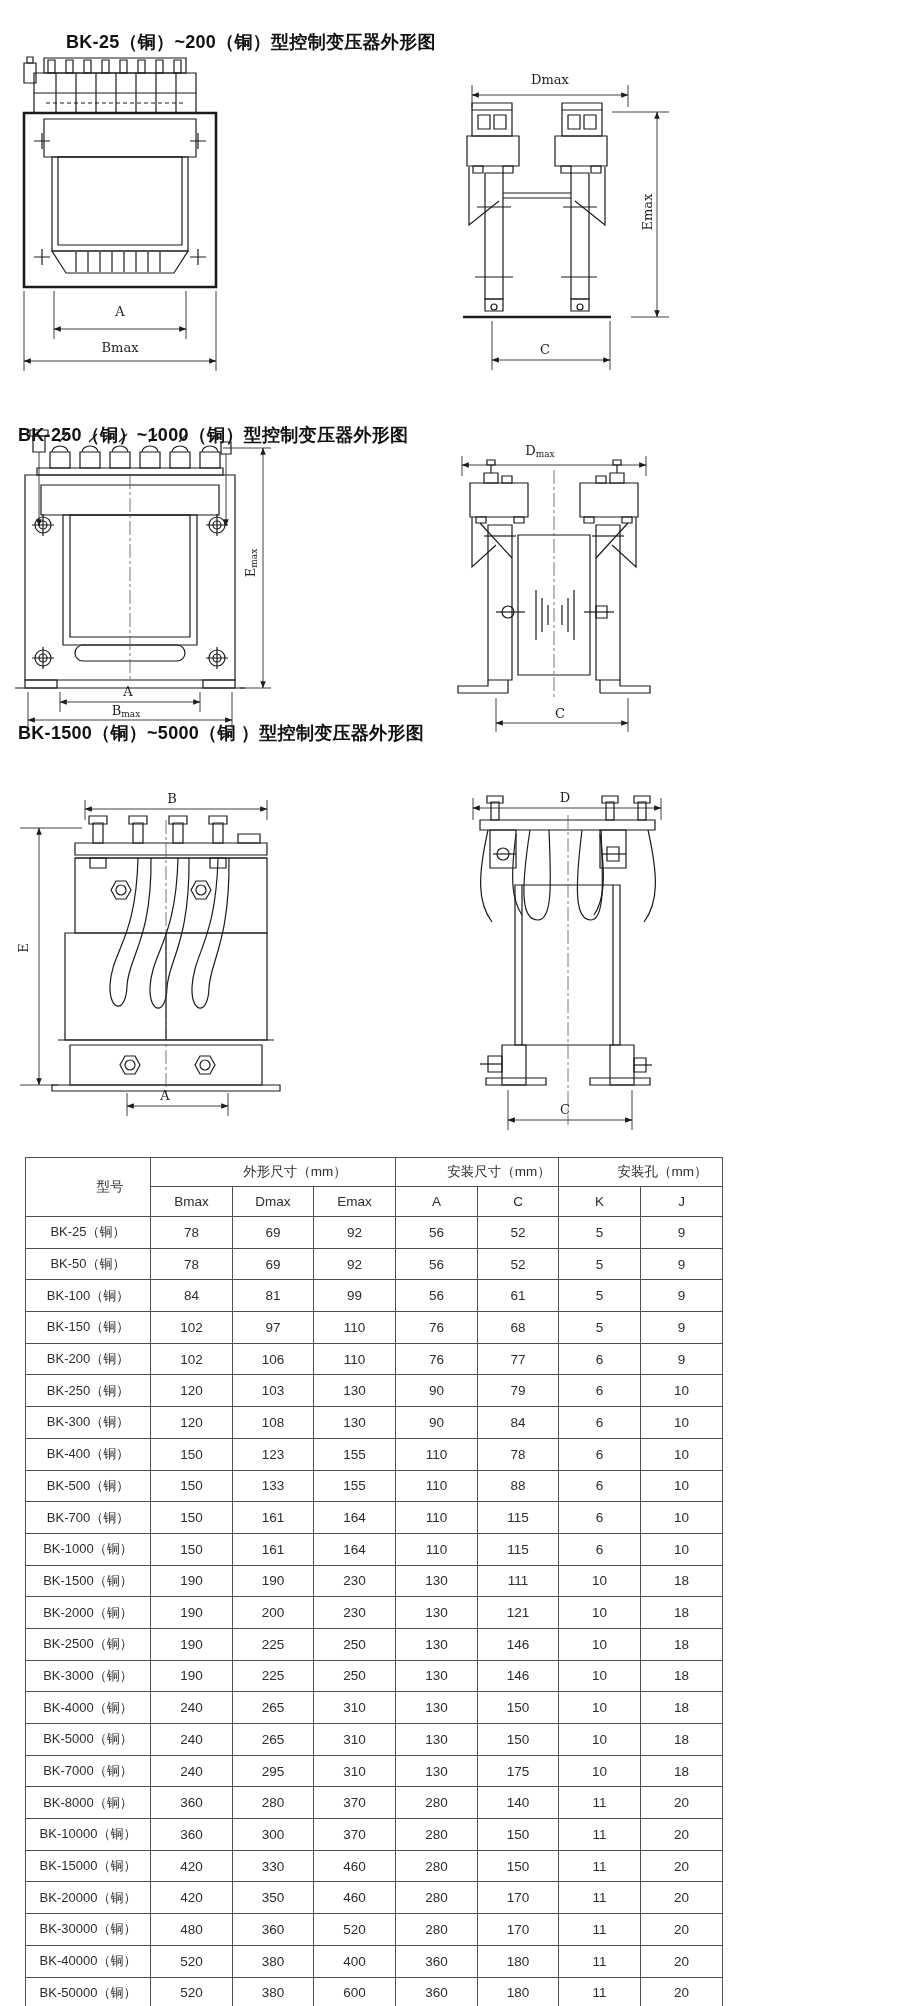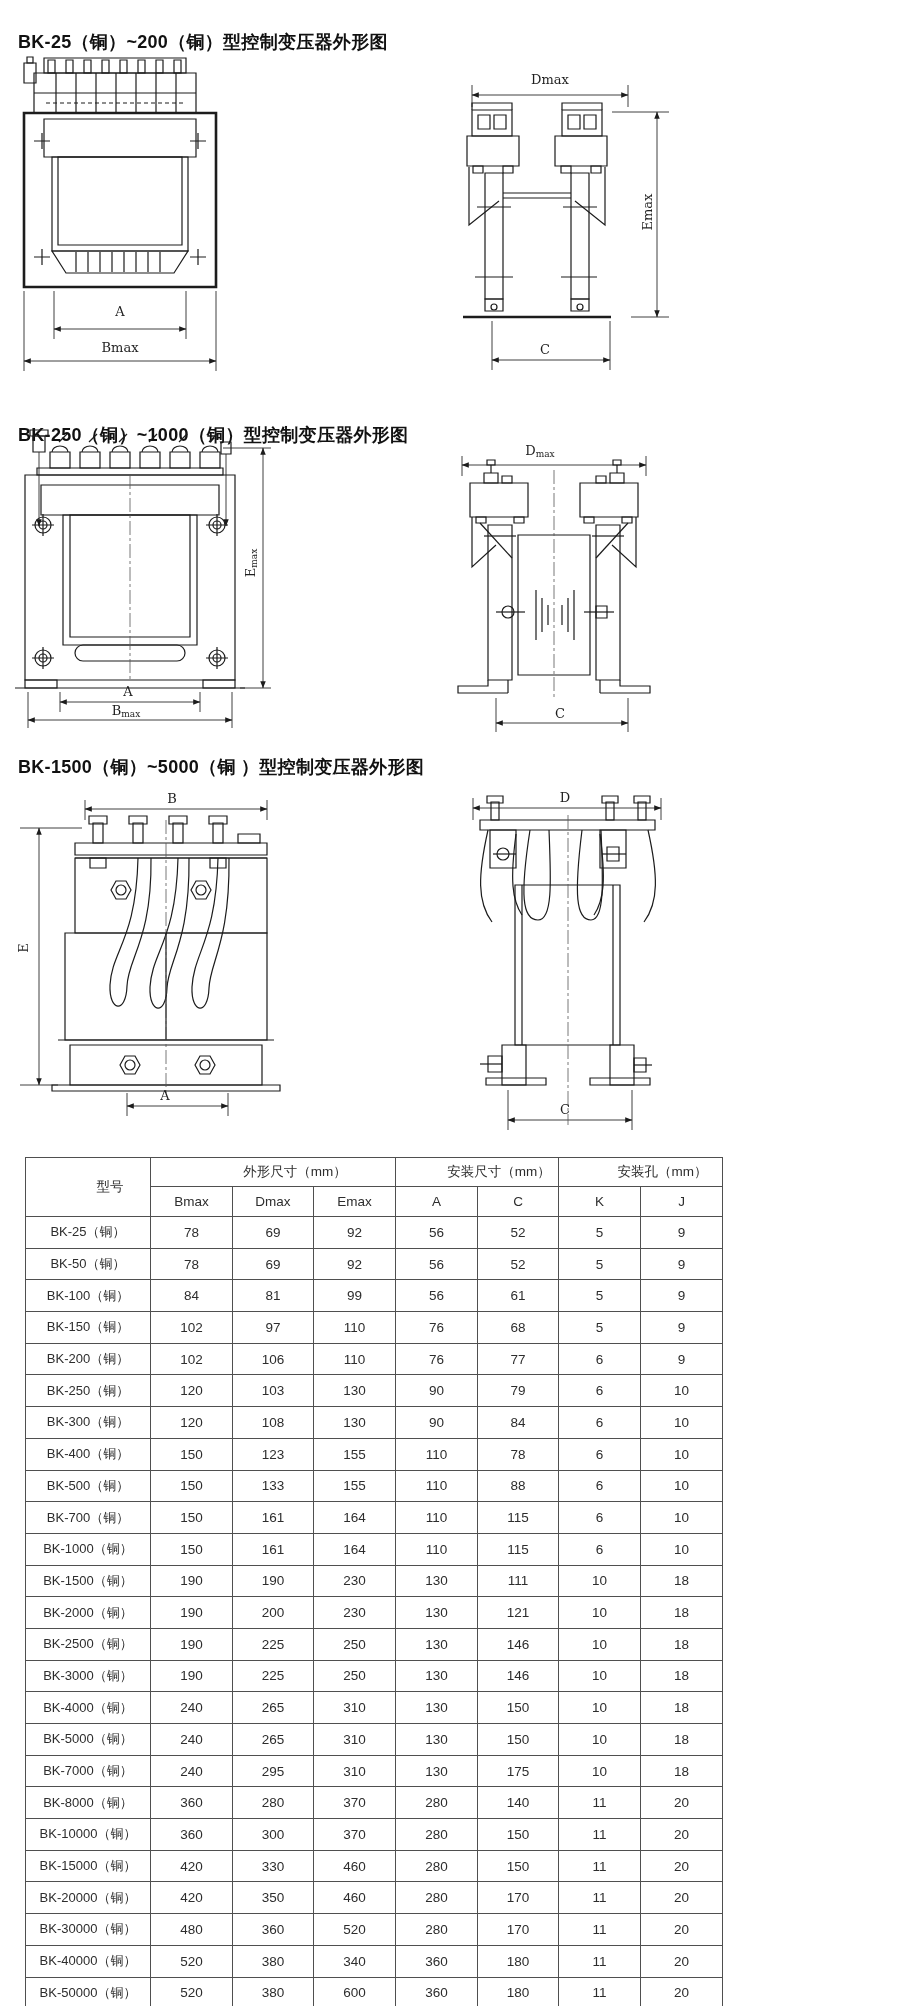--- a/index.html
+++ b/index.html
@@ -32,21 +32,21 @@
 <body>
 
 <svg width="0" height="0">
   <defs>
     <marker id="ar" viewBox="0 0 10 10" refX="9.5" refY="5" markerWidth="13" markerHeight="8" orient="auto-start-reverse">
       <path d="M0 1.2 L10 5 L0 8.8 z" fill="#1c1c1c"></path>
     </marker>
   </defs>
 </svg>
 
-<div class="title" style="top:30px;">BK-25（铜）~200（铜）型控制变压器外形图</div>
+<div class="title" style="top:30px;margin-left:48px;">BK-25（铜）~200（铜）型控制变压器外形图</div>
 
 <svg class="abs" style="left:20px;top:55px;" width="200" height="320" viewBox="0 0 200 320">
   <g>
     <rect class="ln" x="24" y="3" width="142" height="15"></rect>
     <rect class="ln" x="4" y="8" width="12" height="20"></rect>
     <rect class="ln" x="7" y="2" width="6" height="6"></rect>
     <rect class="ln" x="14" y="18" width="162" height="40"></rect>
     <line class="ln" x1="14" y1="38" x2="176" y2="38"></line>
     <g class="ln">
       <rect x="28" y="5" width="7" height="13"></rect>
@@ -276,21 +276,21 @@
   </g>
   <g>
     <path class="ln" d="M38 240 v6 h-30 v7 h50 M170 240 v6 h30 v7 h-50"></path>
     <line class="ln" x1="58" y1="240" x2="58" y2="253"></line>
     <line class="ln" x1="150" y1="240" x2="150" y2="253"></line>
   </g>
 </svg>
 <span class="dim" style="left:510px;top:443px;"><span>D</span><span class="sub">max</span></span>
 <span class="dim" style="left:530px;top:706px;">C</span>
 
-<div class="title" style="top:755px;">BK-1500（铜）~5000（铜 ）型控制变压器外形图</div>
+<div class="title" style="top:721px;">BK-1500（铜）~5000（铜 ）型控制变压器外形图</div>
 
 <svg class="abs" style="left:10px;top:790px;" width="295" height="330" viewBox="0 0 295 330">
   <g>
     <line class="xt" x1="75" y1="10" x2="75" y2="30"></line>
     <line class="xt" x1="257" y1="10" x2="257" y2="30"></line>
     <line class="xt" x1="75" y1="19" x2="257" y2="19" marker-start="url(#ar)" marker-end="url(#ar)"></line>
     <line class="xt" x1="10" y1="38" x2="72" y2="38"></line>
     <line class="xt" x1="10" y1="295" x2="48" y2="295"></line>
     <line class="xt" x1="29" y1="38" x2="29" y2="295" marker-start="url(#ar)" marker-end="url(#ar)"></line>
     <line class="xt" x1="117" y1="303" x2="117" y2="326"></line>
@@ -655,21 +655,21 @@
         <td>520</td>
         <td>280</td>
         <td>170</td>
         <td>11</td>
         <td>20</td>
       </tr>
       <tr>
         <td class="model">BK-40000（铜）</td>
         <td>520</td>
         <td>380</td>
-        <td>340</td>
+        <td>400</td>
         <td>360</td>
         <td>180</td>
         <td>11</td>
         <td>20</td>
       </tr>
       <tr>
         <td class="model">BK-50000（铜）</td>
         <td>520</td>
         <td>380</td>
         <td>600</td>

